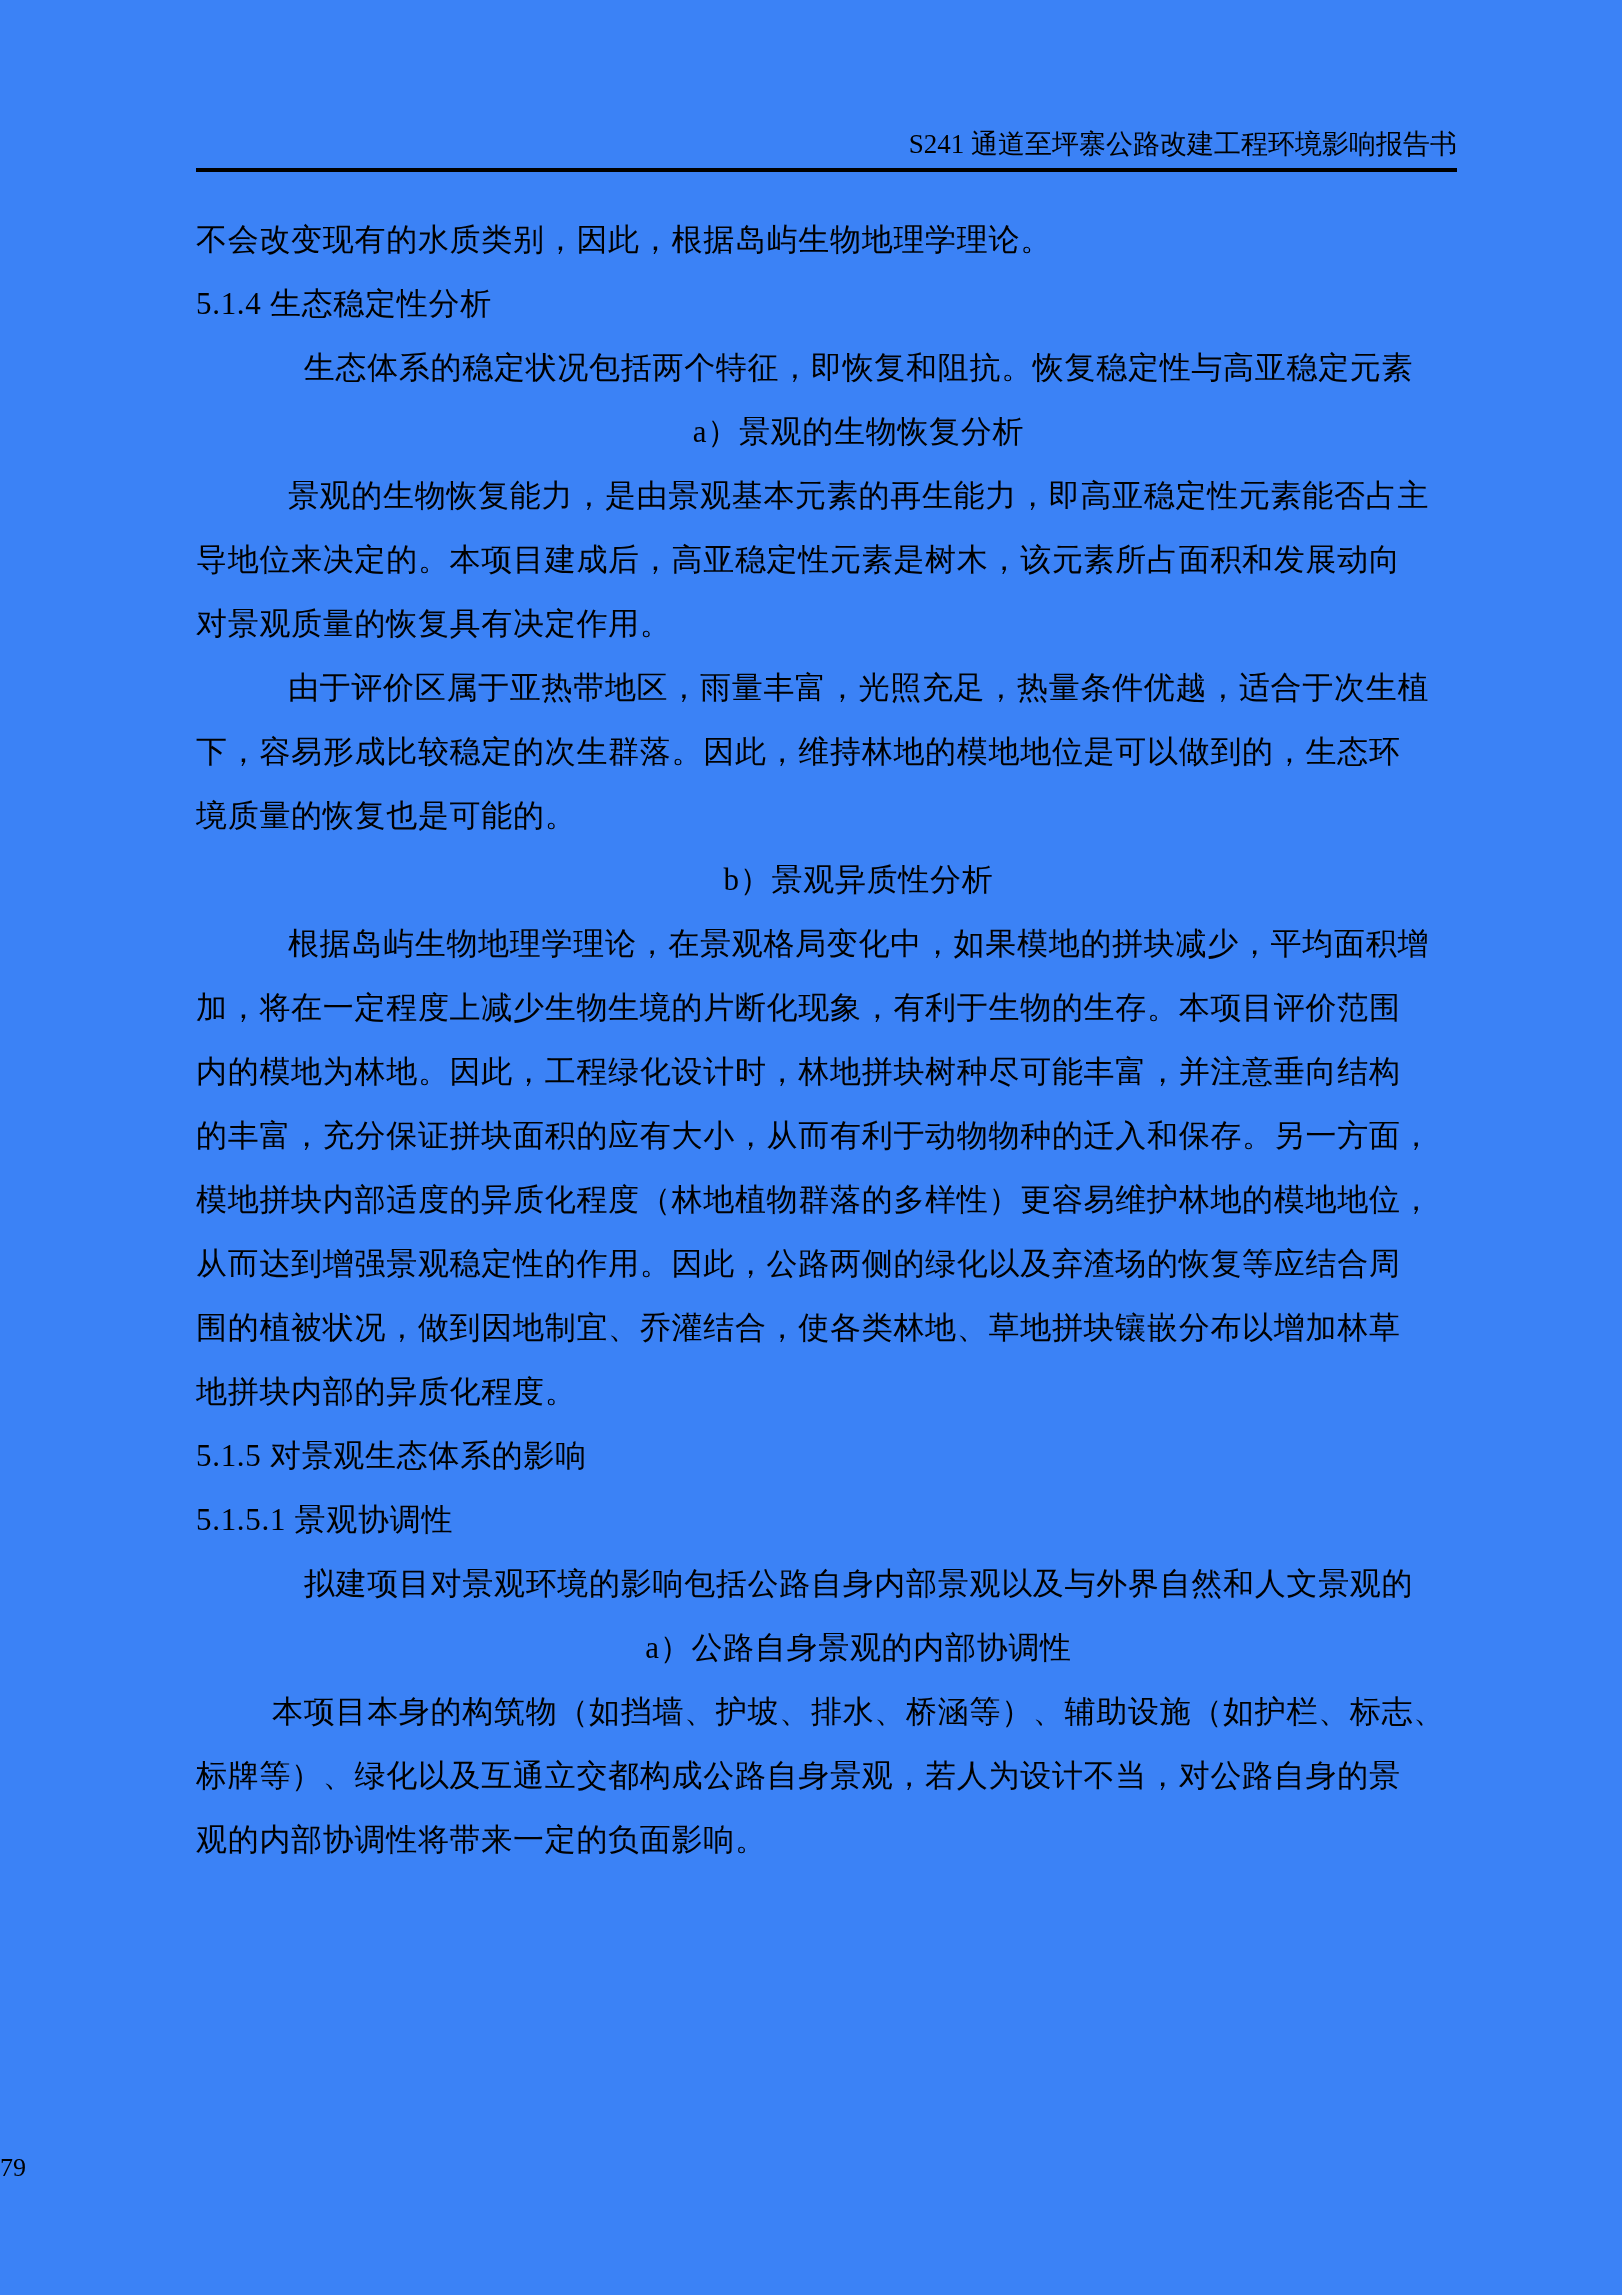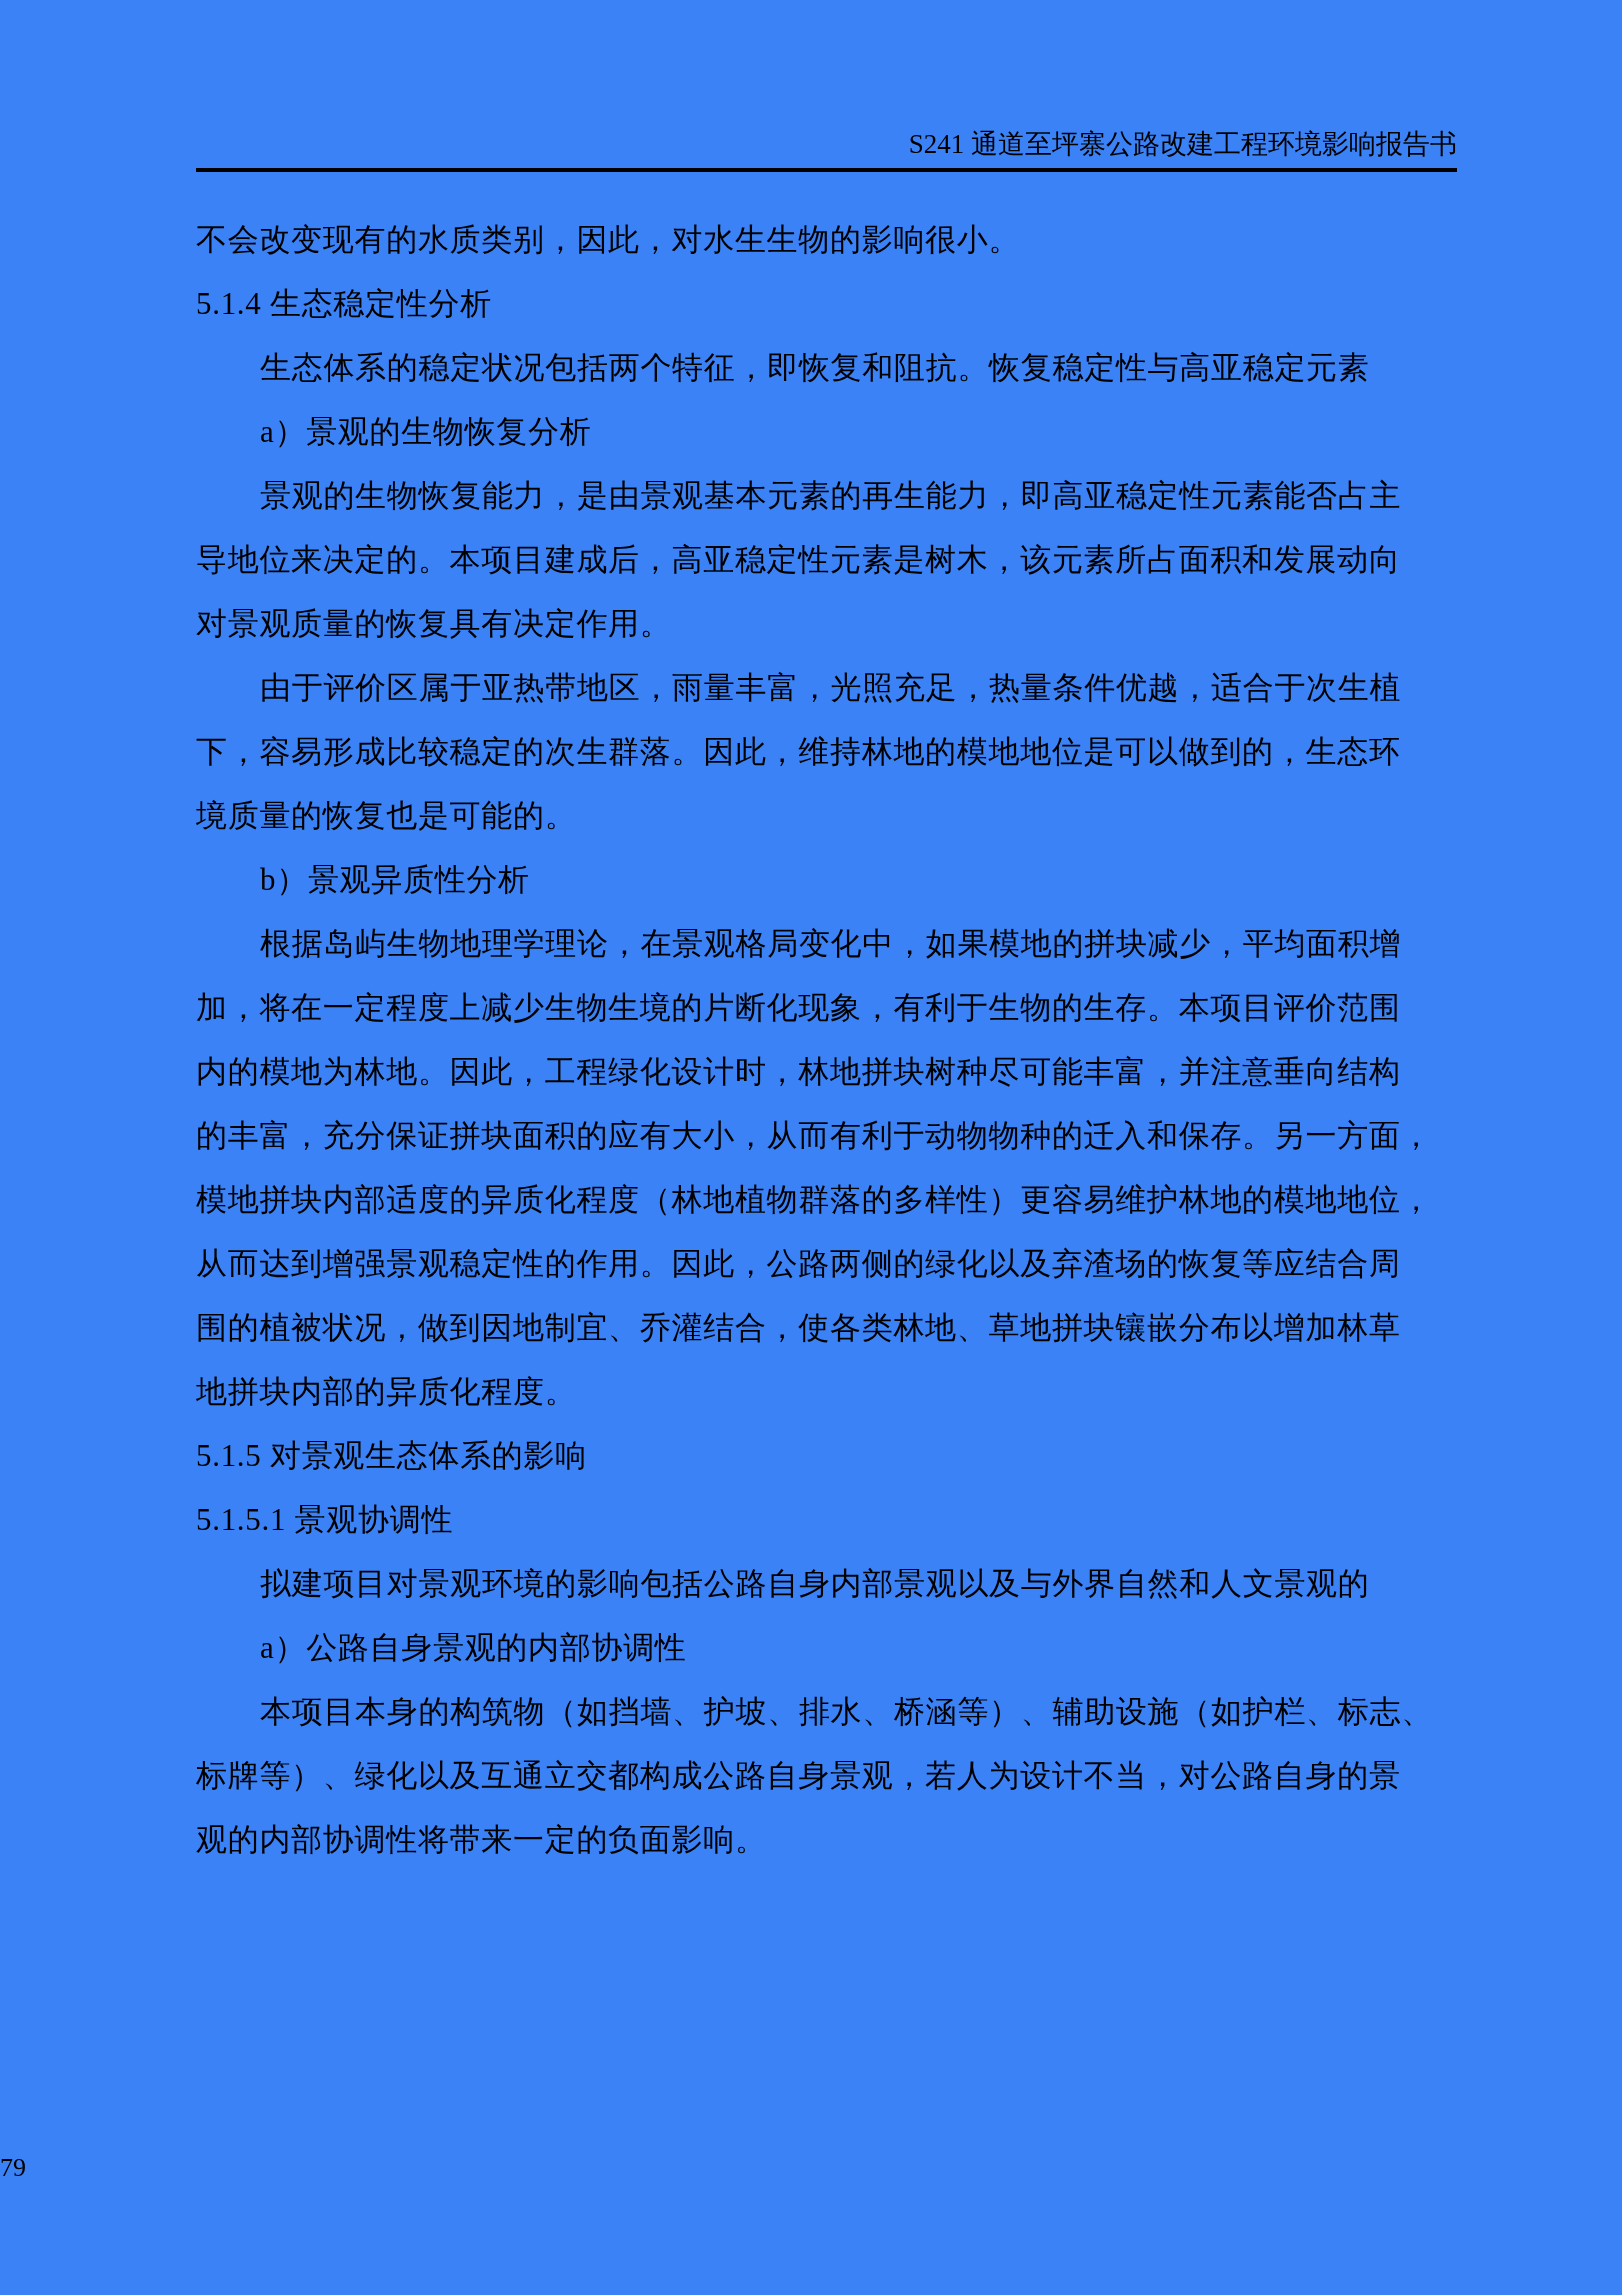--- a/index.html
+++ b/index.html
@@ -35,20 +35,21 @@
   }
   .line {
     font-size: 31px;
     line-height: 64px;
     height: 64px;
     white-space: nowrap;
     letter-spacing: 0.7px;
   }
   .line.indent {
     text-indent: 64px;
+    text-align: center;
   }
   .line.heading {
     font-size: 31px;
   }
   .footer {
     position: absolute;
     left: 0;
     right: 0;
     top: 2153px;
     text-align: left;
@@ -58,21 +59,21 @@
 </head>
 <body>
 
 <div class="page">
 
   <div class="header">
     <span>S241 通道至坪寨公路改建工程环境影响报告书</span>
   </div>
 
   <div class="content">
-    <div class="line">不会改变现有的水质类别，因此，对水生生物的影响很小。</div>
+    <div class="line">不会改变现有的水质类别，因此，根据岛屿生物地理学理论。</div>
     <div class="line heading">5.1.4  生态稳定性分析</div>
     <div class="line indent">生态体系的稳定状况包括两个特征，即恢复和阻抗。恢复稳定性与高亚稳定元素</div>
     <div class="line indent">a）景观的生物恢复分析</div>
     <div class="line indent">景观的生物恢复能力，是由景观基本元素的再生能力，即高亚稳定性元素能否占主</div>
     <div class="line">导地位来决定的。本项目建成后，高亚稳定性元素是树木，该元素所占面积和发展动向</div>
     <div class="line">对景观质量的恢复具有决定作用。</div>
     <div class="line indent">由于评价区属于亚热带地区，雨量丰富，光照充足，热量条件优越，适合于次生植</div>
     <div class="line">下，容易形成比较稳定的次生群落。因此，维持林地的模地地位是可以做到的，生态环</div>
     <div class="line">境质量的恢复也是可能的。</div>
     <div class="line indent">b）景观异质性分析</div>

